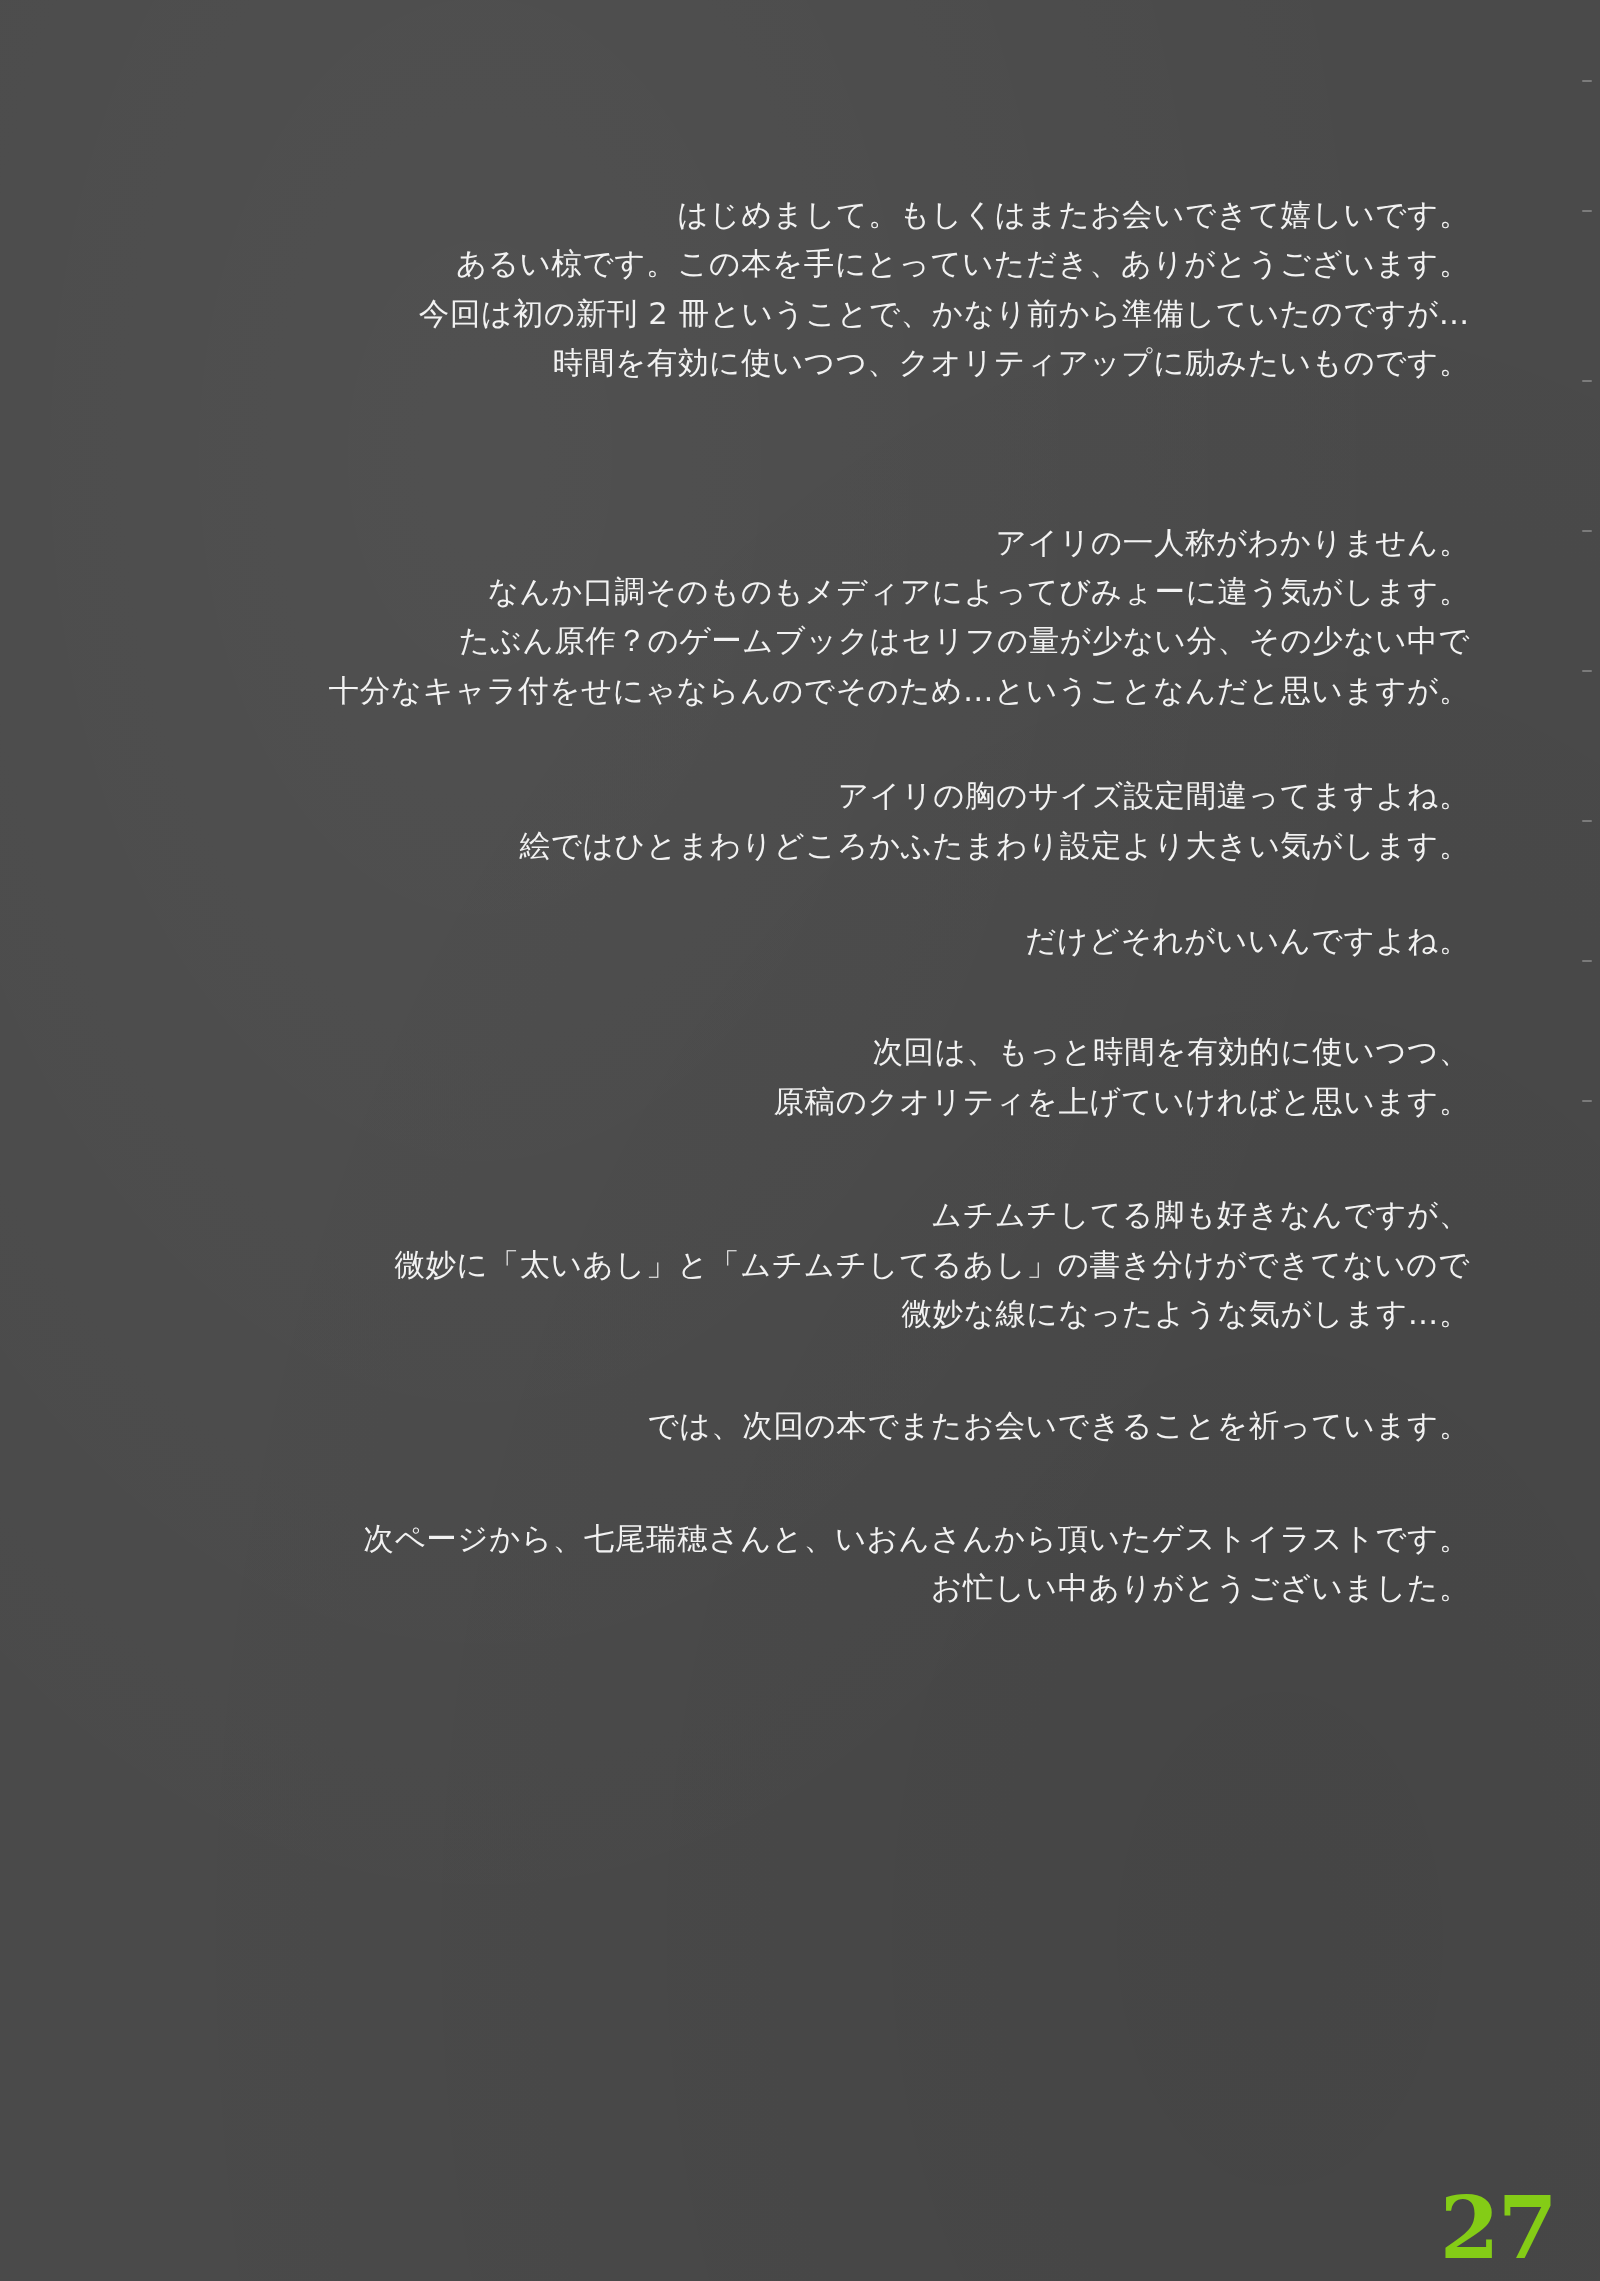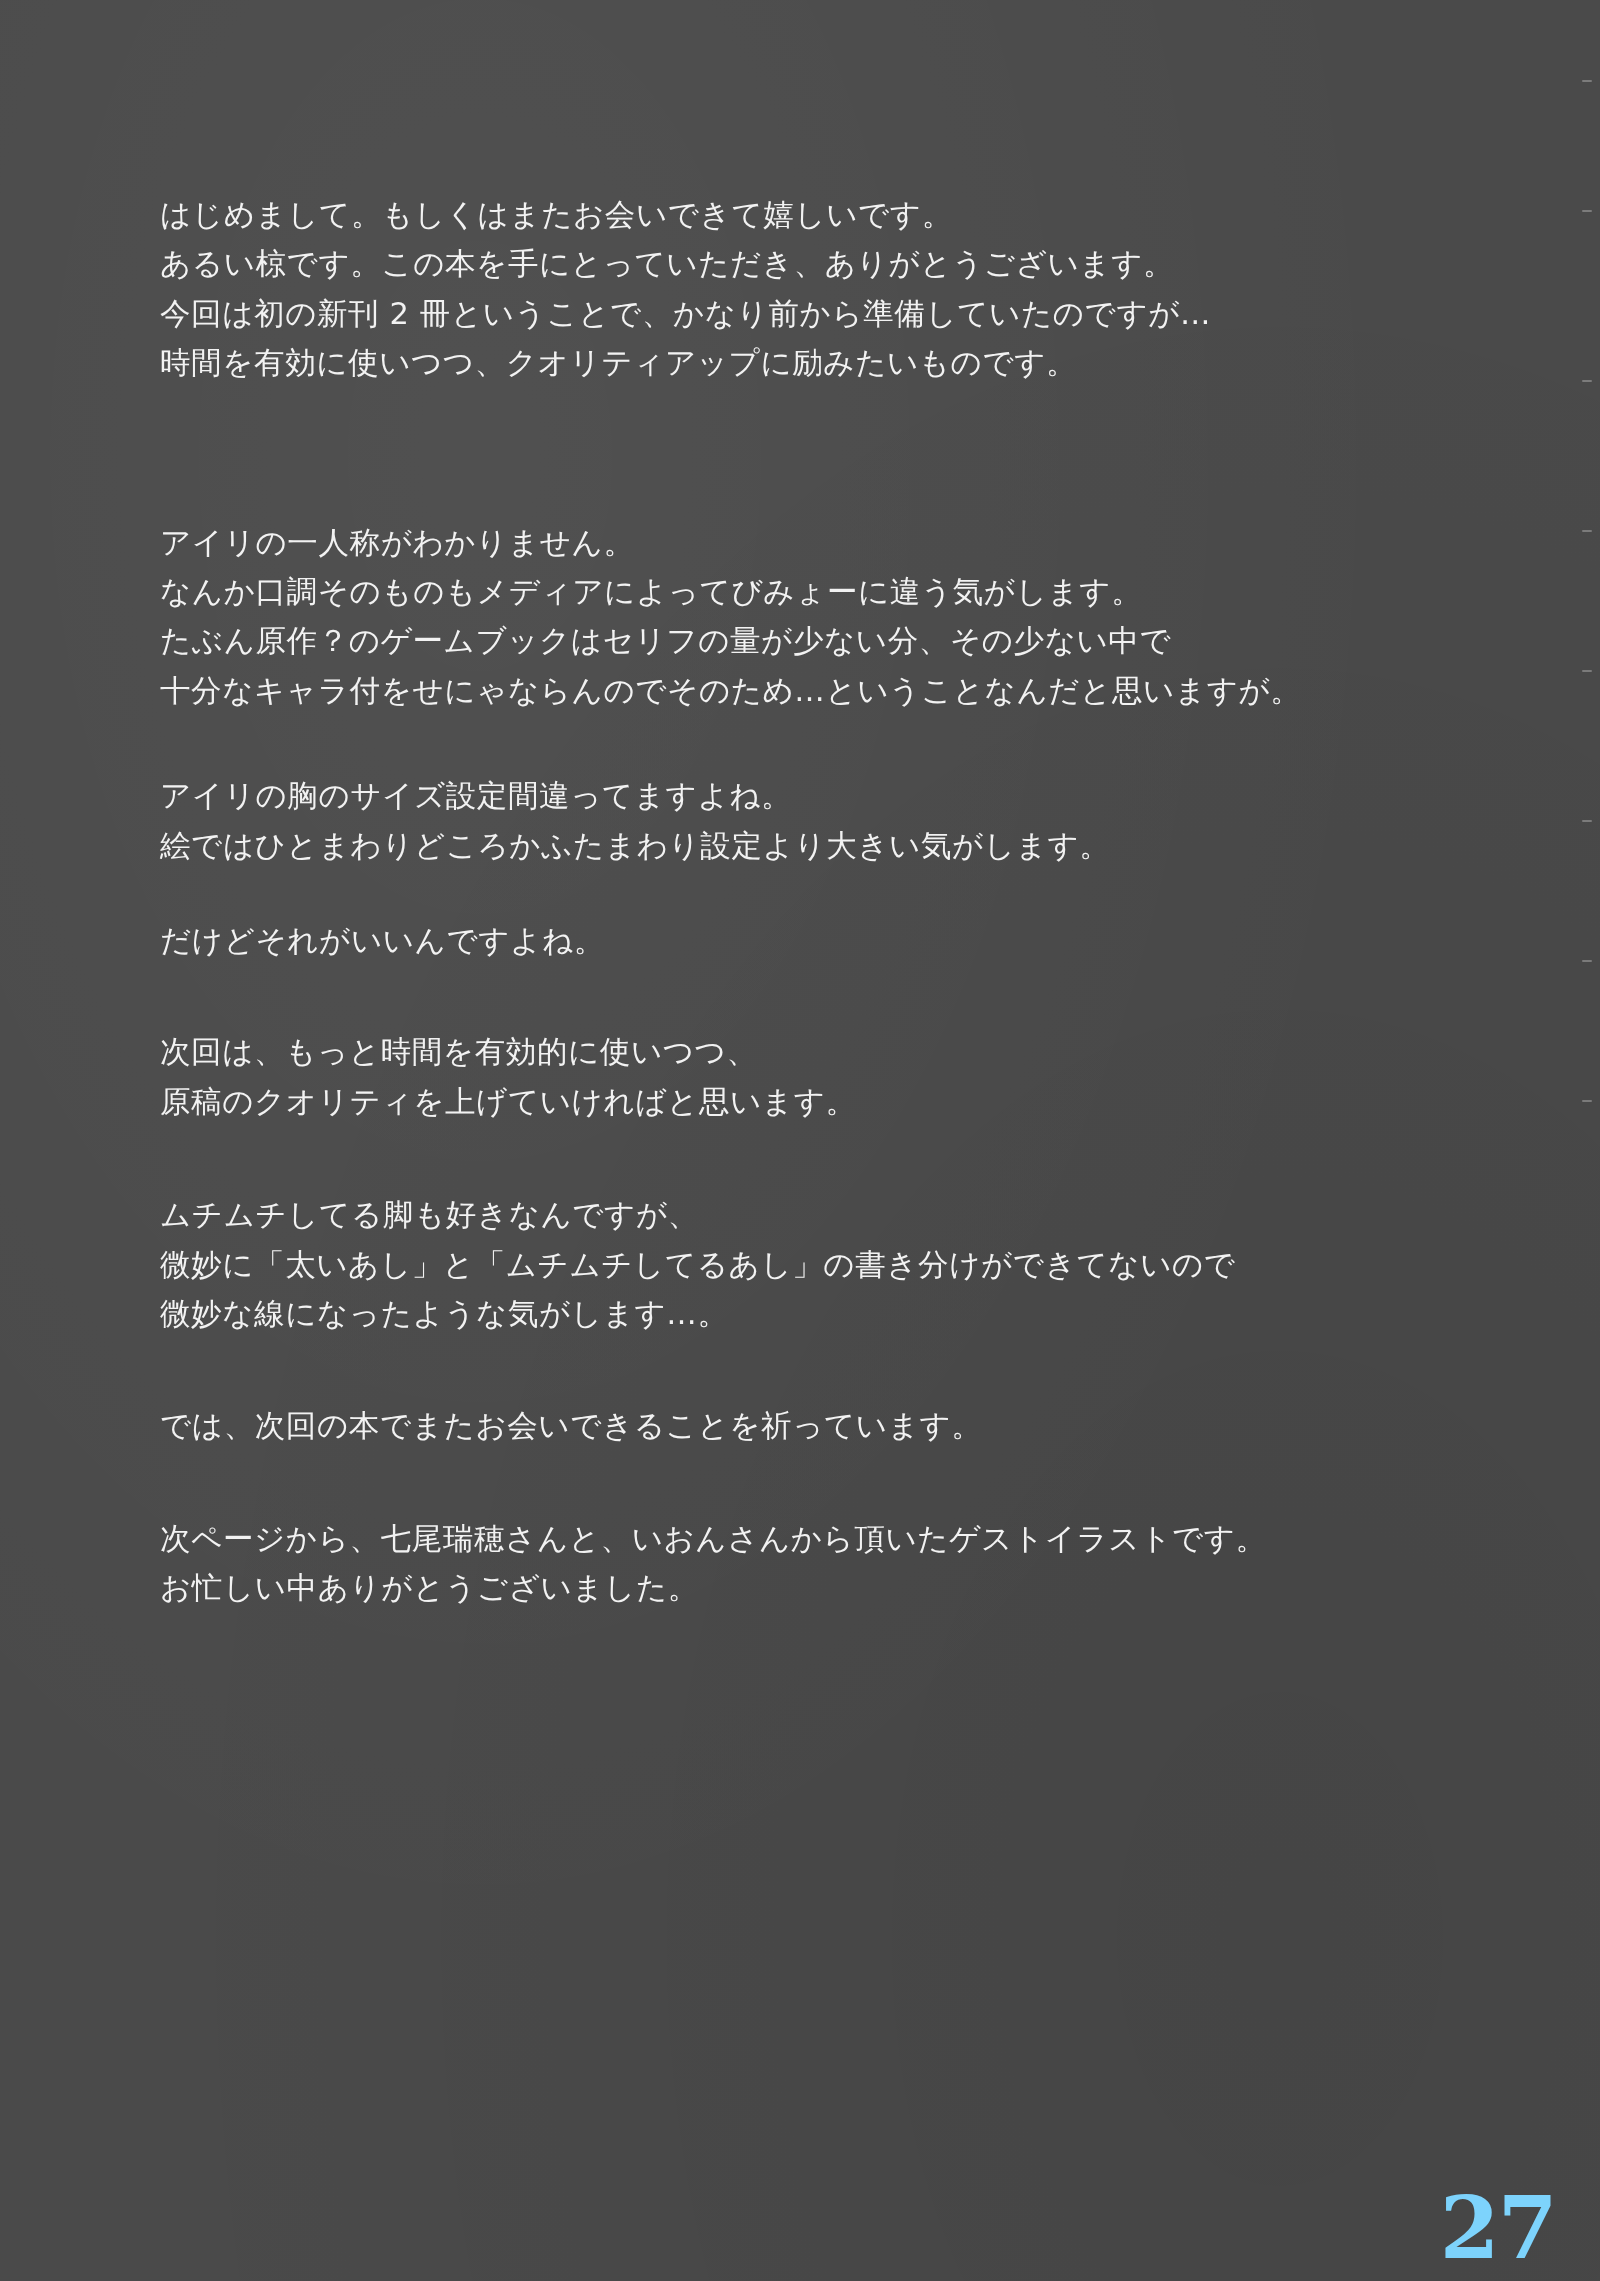--- a/index.html
+++ b/index.html
@@ -12,20 +12,21 @@
     height: 2281px;
     overflow: hidden;
   }
   .page {
     position: relative;
     width: 1600px;
     height: 2281px;
     background: #4a4a4a;
     box-sizing: border-box;
     font-family: "DejaVu Sans", "Liberation Sans", sans-serif;
+    text-align: right;
   }
   
   .grain {
     position: absolute;
     inset: 0;
     background:
       radial-gradient(ellipse at 30% 20%, rgba(255,255,255,0.035), rgba(0,0,0,0) 60%),
       radial-gradient(ellipse at 80% 85%, rgba(0,0,0,0.07), rgba(0,0,0,0) 65%);
     pointer-events: none;
   }
@@ -67,21 +68,21 @@
     white-space: pre;
     font-weight: 400;
   }
   .page-number {
     position: absolute;
     right: 44px;
     bottom: 10px;
     font-size: 86px;
     line-height: 1;
     font-weight: 700;
-    color: #7dd3fc;
+    color: #84cc16;
     font-family: "DejaVu Serif", "Liberation Serif", serif;
     letter-spacing: -0.02em;
   }
 </style>
 </head>
 <body>
 
 <div class="page">
   <div class="grain"></div>
 

